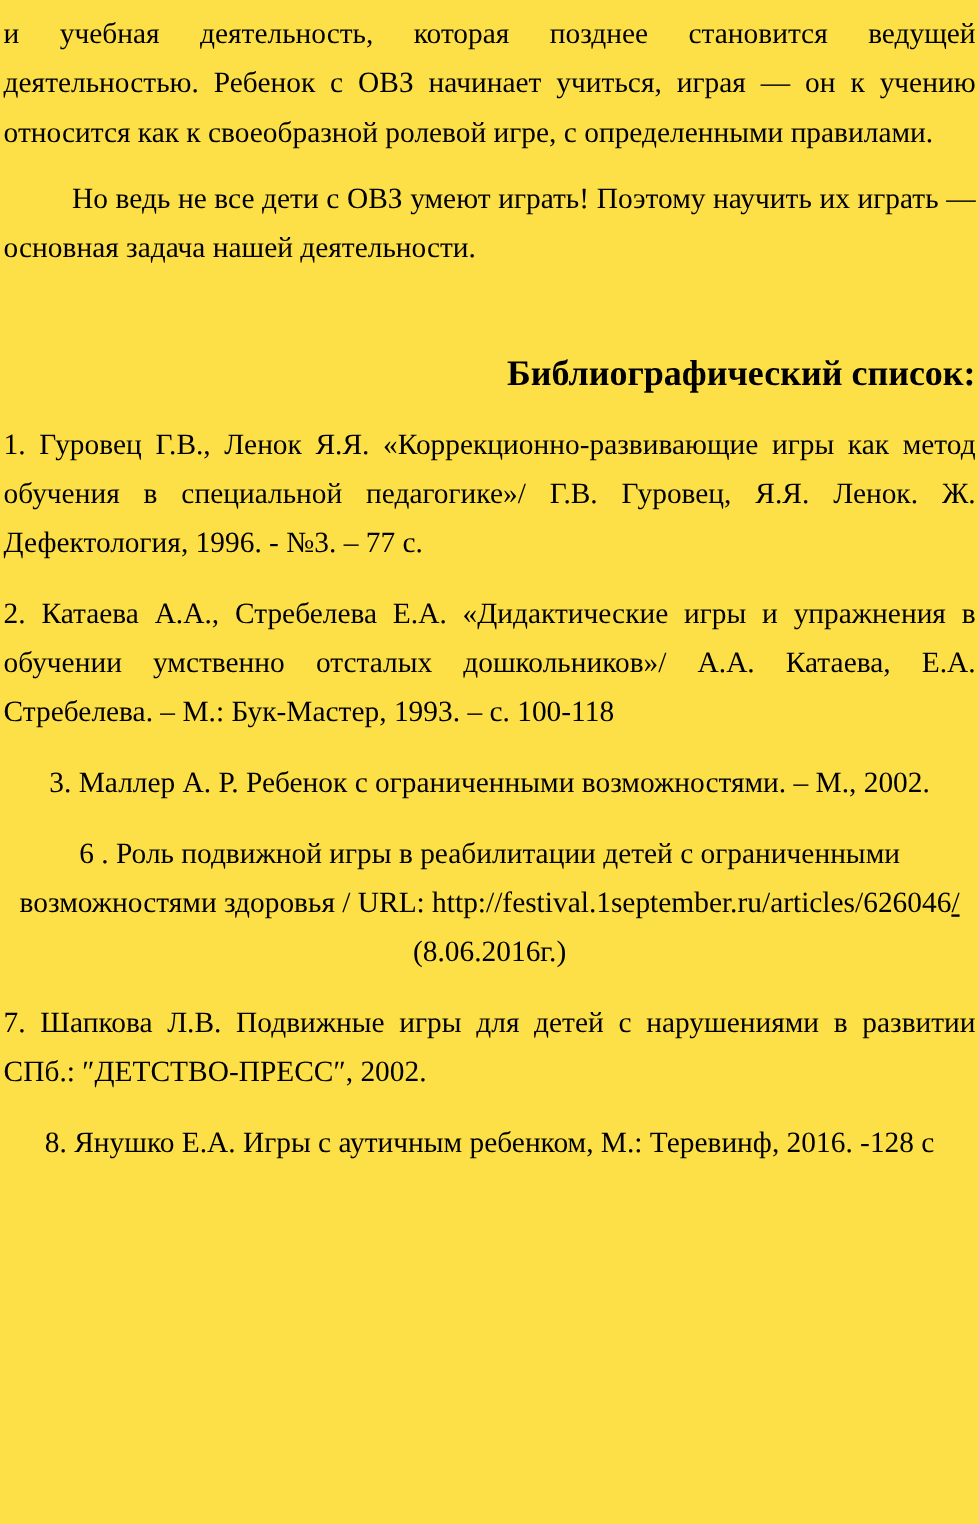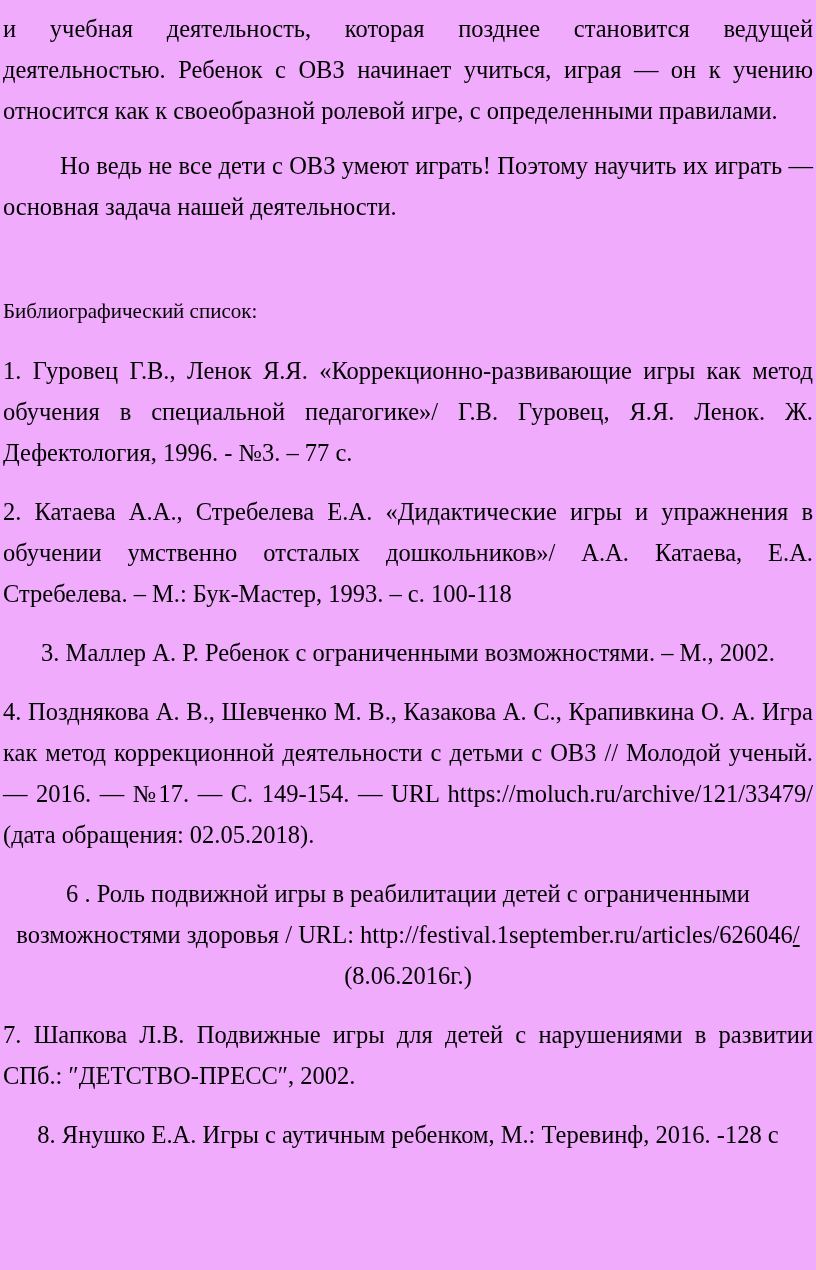--- a/index.html
+++ b/index.html
@@ -6,21 +6,21 @@
     margin: 0;
     padding: 0;
     background: #ffffff;
   }
   .page {
     position: relative;
     width: 816px;
     height: 1270px;
     box-sizing: border-box;
     padding: 8px 3px 0 3px;
-    background: #f0abfc;
+    background: #fde047;
     color: #000000;
     font-family: "Liberation Serif", "DejaVu Serif", serif;
     font-size: 24.5px;
     line-height: 41px;
     overflow: hidden;
   }
   .para {
     margin: 0 0 18px 0;
   }
   .justify {
@@ -34,24 +34,24 @@
     text-indent: 57px;
   }
   .intro-1 {
     margin-bottom: 14px;
   }
   .intro-2 {
     margin-bottom: 16px;
   }
   .heading {
     margin: 64px 0 18px 0;
-    font-size: 21px;
+    font-size: 30px;
     line-height: 41px;
-    font-weight: normal;
-    text-align: left;
+    font-weight: bold;
+    text-align: right;
   }
   .underline {
     text-decoration: underline;
   }
 </style>
 </head>
 <body>
 
 <main class="page">
 
@@ -60,21 +60,20 @@
   <p class="para justify indent intro-2">Но ведь не все дети с ОВЗ умеют играть! Поэтому научить их играть — основная задача нашей деятельности.</p>
 
   <h2 class="heading">Библиографический список:</h2>
 
   <p class="para justify">1. Гуровец Г.В., Ленок Я.Я. «Коррекционно-развивающие игры как метод обучения в специальной педагогике»/ Г.В. Гуровец, Я.Я. Ленок. Ж. Дефектология, 1996. - №3. – 77 с.</p>
 
   <p class="para justify">2. Катаева А.А., Стребелева Е.А. «Дидактические игры и упражнения в обучении умственно отсталых дошкольников»/ А.А. Катаева, Е.А. Стребелева. – М.: Бук-Мастер, 1993. – с. 100-118</p>
 
   <p class="para left">3. Маллер А. Р. Ребенок с ограниченными возможностями. – М., 2002.</p>
 
-  <p class="para justify">4. Позднякова А. В., Шевченко М. В., Казакова А. С., Крапивкина О. А. Игра как метод коррекционной деятельности с детьми с ОВЗ // Молодой ученый. — 2016. — №17. — С. 149-154. — URL https://moluch.ru/archive/121/33479/ (дата обращения: 02.05.2018).</p>
 
 
   <p class="para left"><span>6 . Роль подвижной игры в реабилитации детей с ограниченными возможностями здоровья / URL: http://festival.1september.ru/articles/626046</span><span class="underline">/</span><span> (8.06.2016г.)</span></p>
 
   <p class="para justify">7. Шапкова Л.В. Подвижные игры для детей с нарушениями в развитии СПб.: ″ДЕТСТВО-ПРЕСС″, 2002.</p>
 
   <p class="para left">8. Янушко Е.А. Игры с аутичным ребенком, М.: Теревинф, 2016. -128 с</p>
 
 </main>
 

